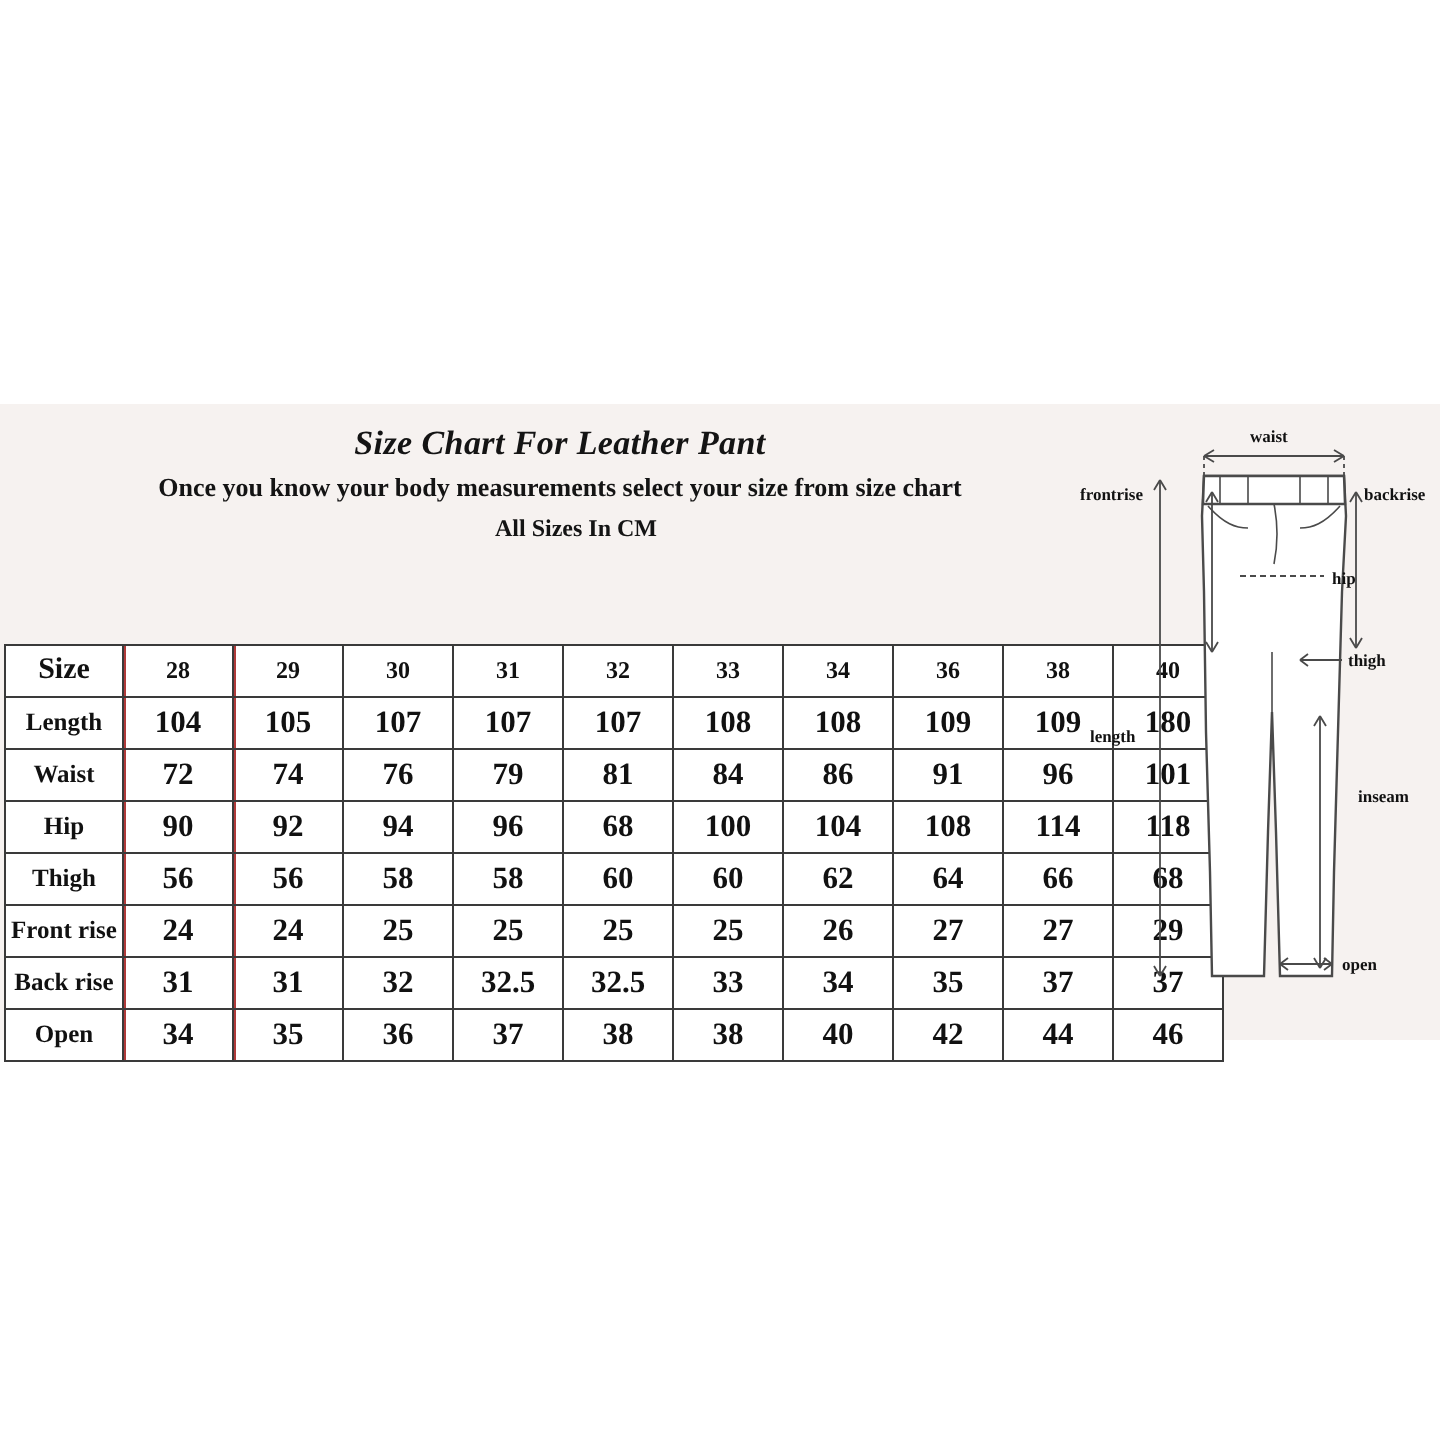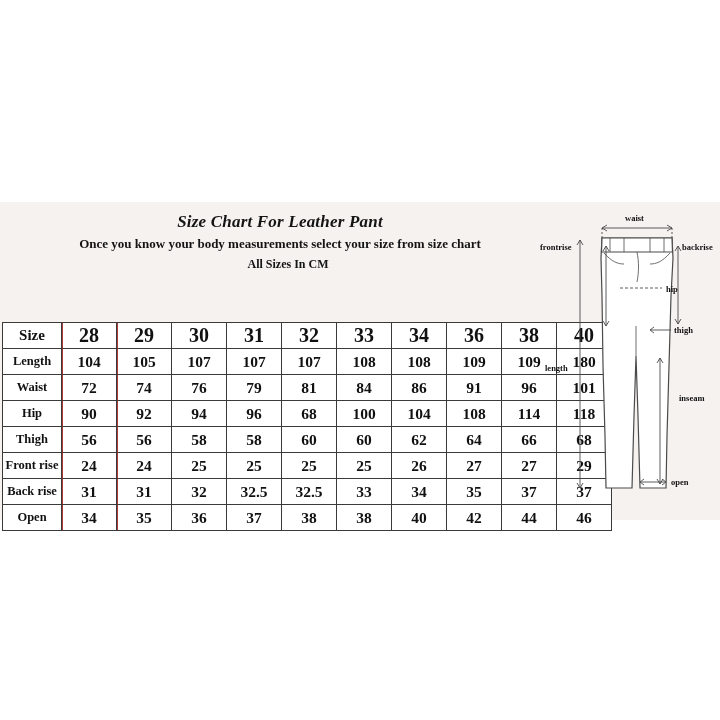--- a/index.html
+++ b/index.html
@@ -73,21 +73,21 @@
     padding: 0;
   }
   #size-table th.row-label, #size-table td.row-label {
     width: 58px;
     font-size: 12.5px;
   }
   #size-table td.val, #size-table th.val {
     width: 54px;
   }
   #size-table tr.head th {
-    font-size: 20px;
+    font-size: 12px;
   }
   #size-table tr.head th.row-label {
     font-size: 15px;
   }
   
   .sep-left { box-shadow: inset 1px 0 0 #b03a3a; }
   
   #diagram {
     position: absolute;
     left: 540px;

